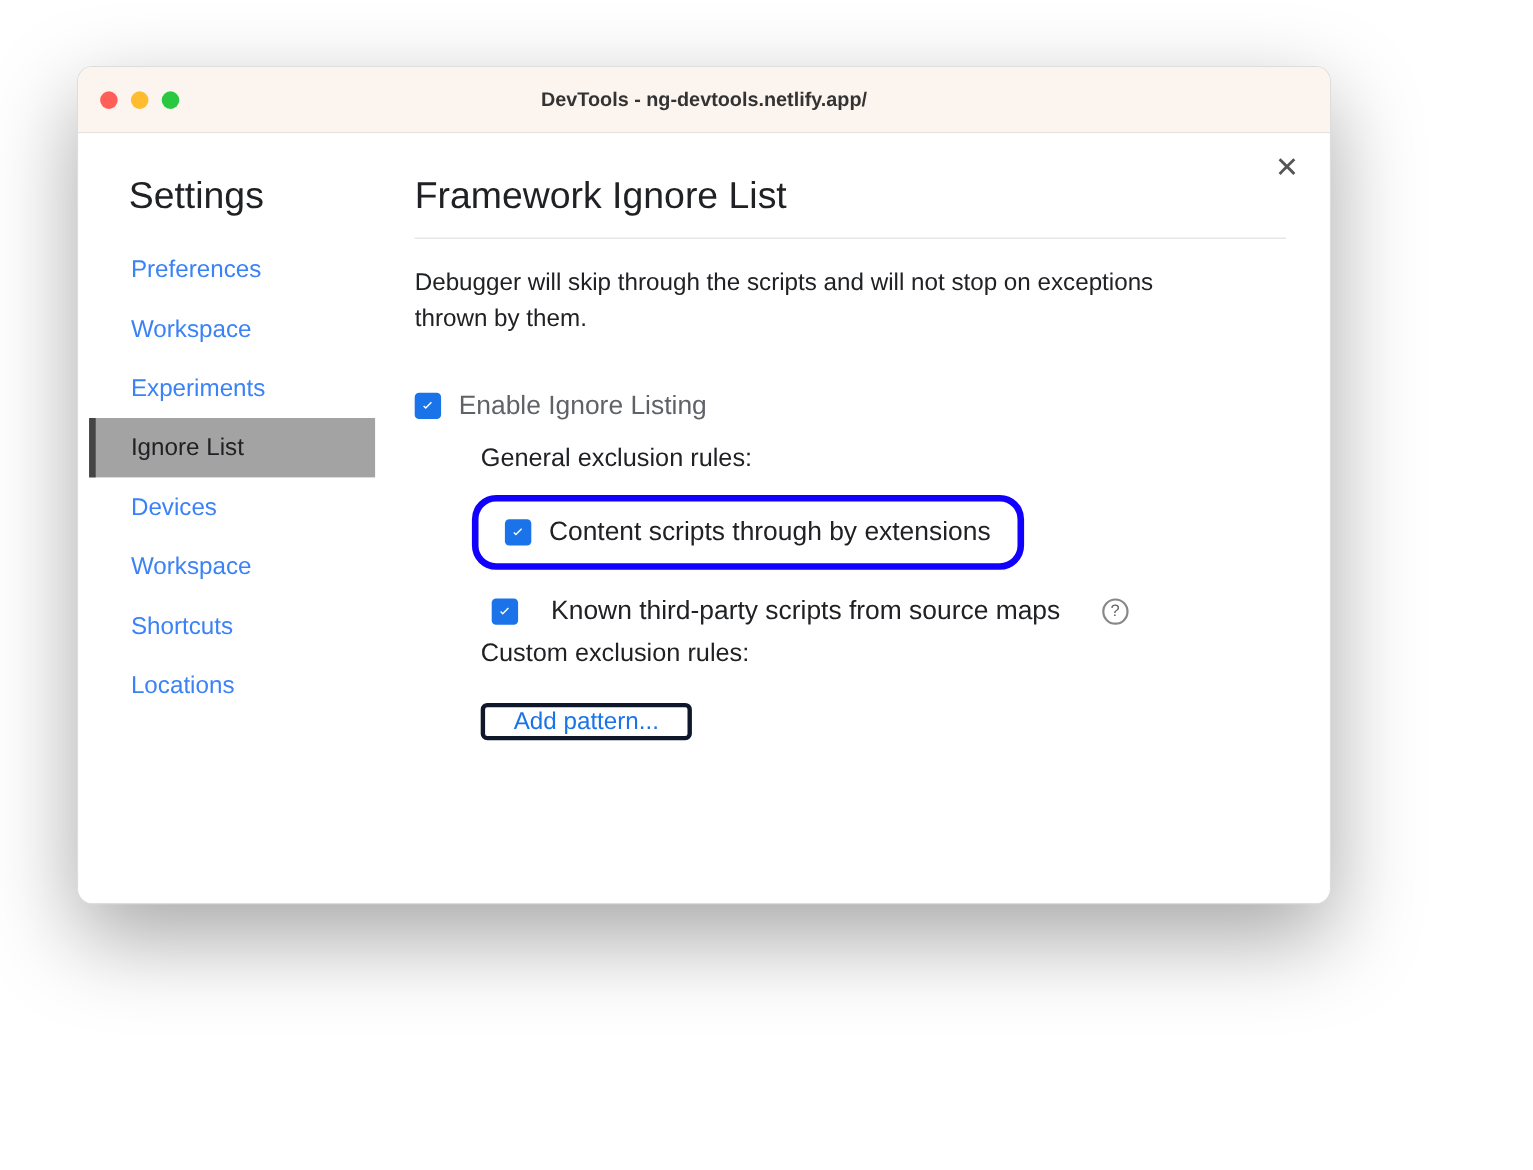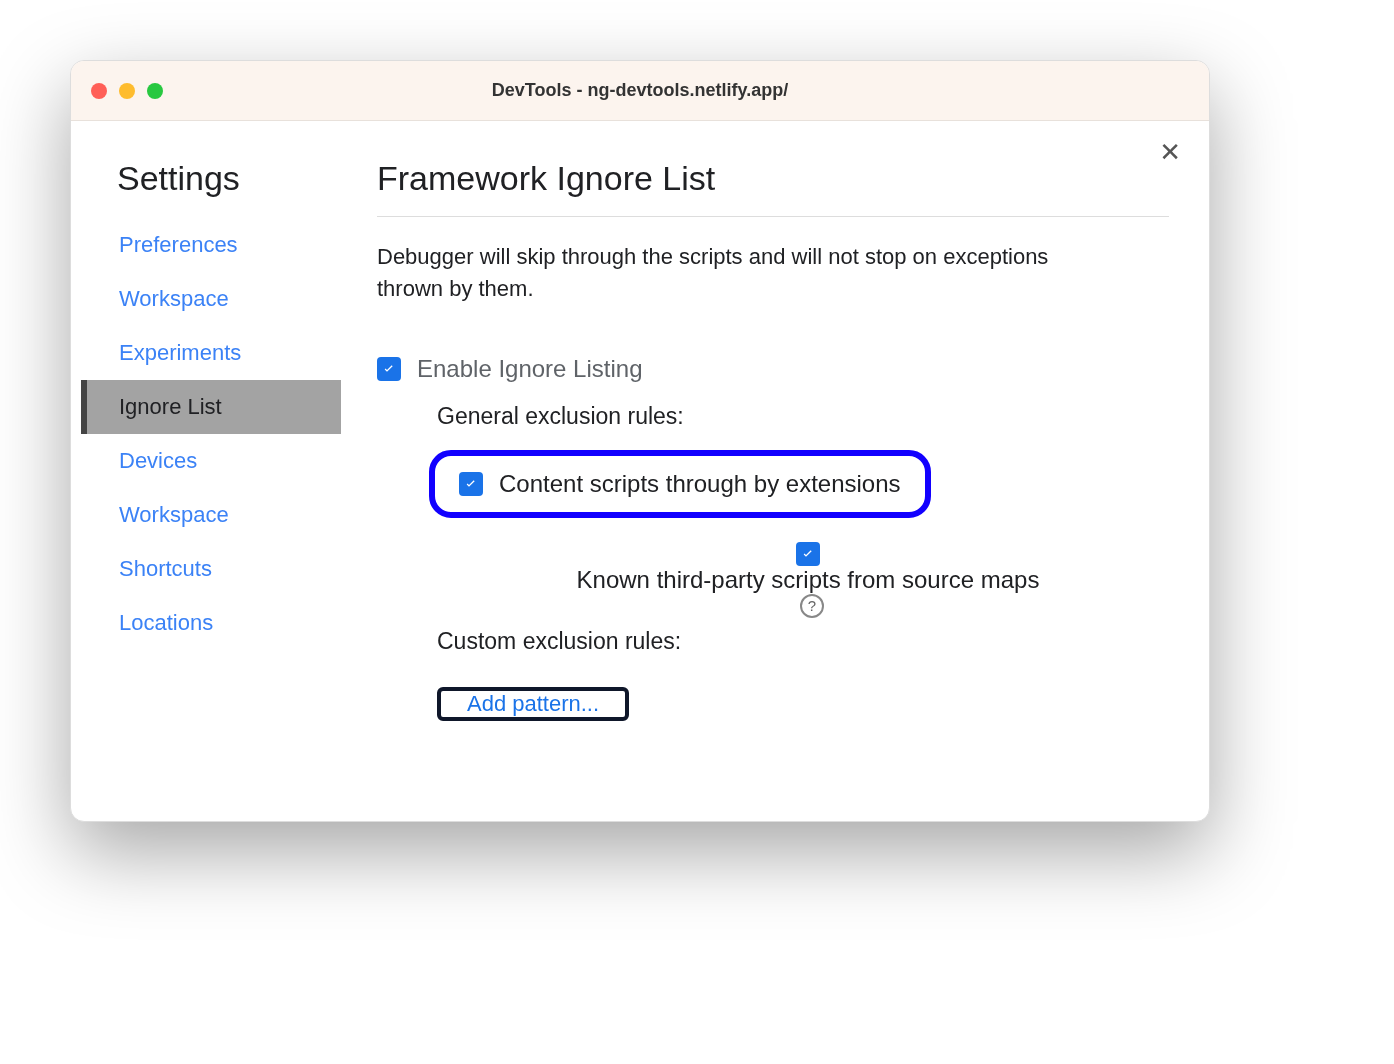--- a/index.html
+++ b/index.html
@@ -168,24 +168,23 @@
     border-radius: 6px;
     background: #fff;
     padding: 0 26px;
     font-size: 22px;
     color: #1a73e8;
     cursor: pointer;
   }
   .indent-row {
     display:flex;
     align-items:center;
-    gap:0;
+    gap:30px;
     margin-left:10px;
     margin-bottom:10px;
-    flex-direction:column;
   }
 </style>
 </head>
 <body>
 
 <div class="window">
 
   <div class="titlebar">
     <div class="traffic">
       <div class="dot red"></div>

